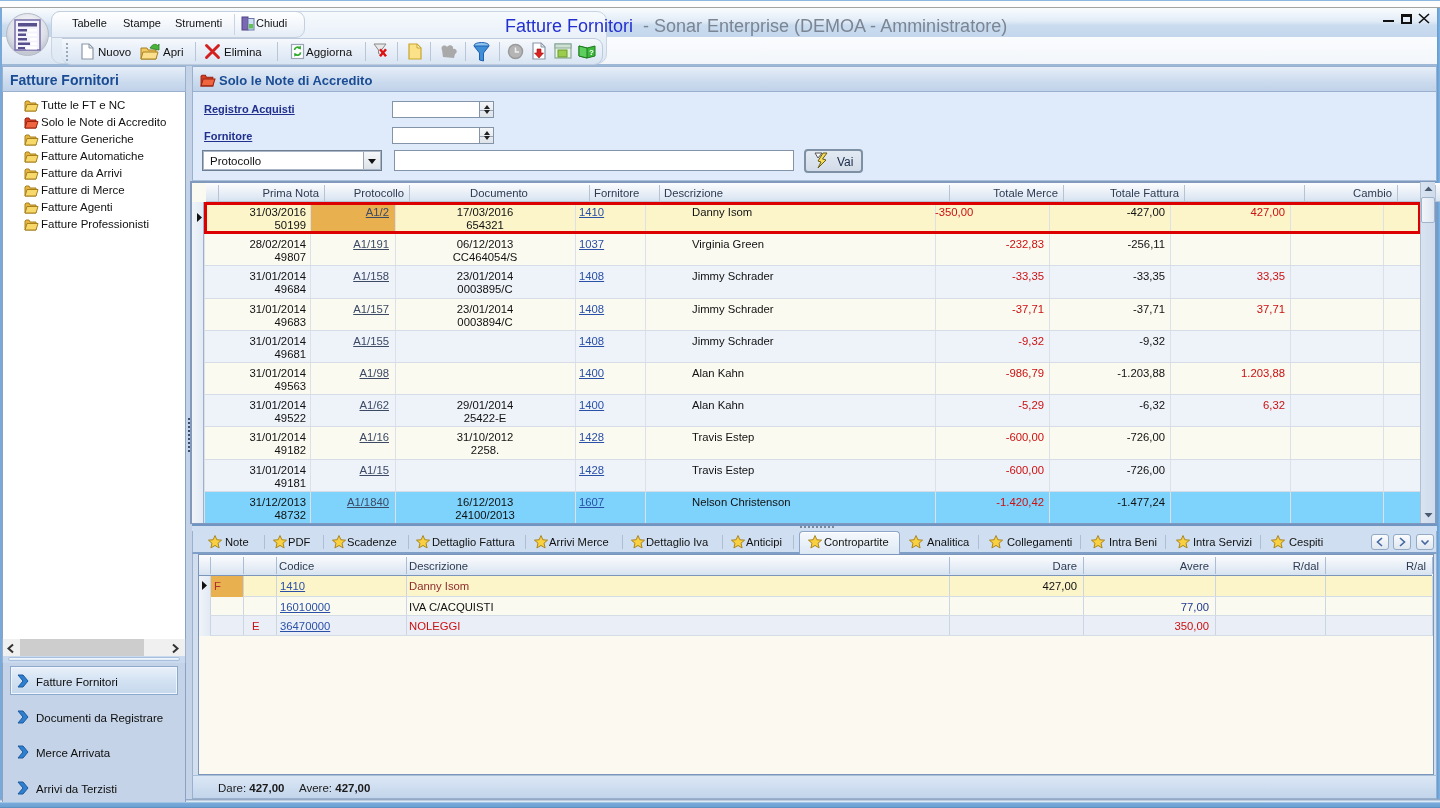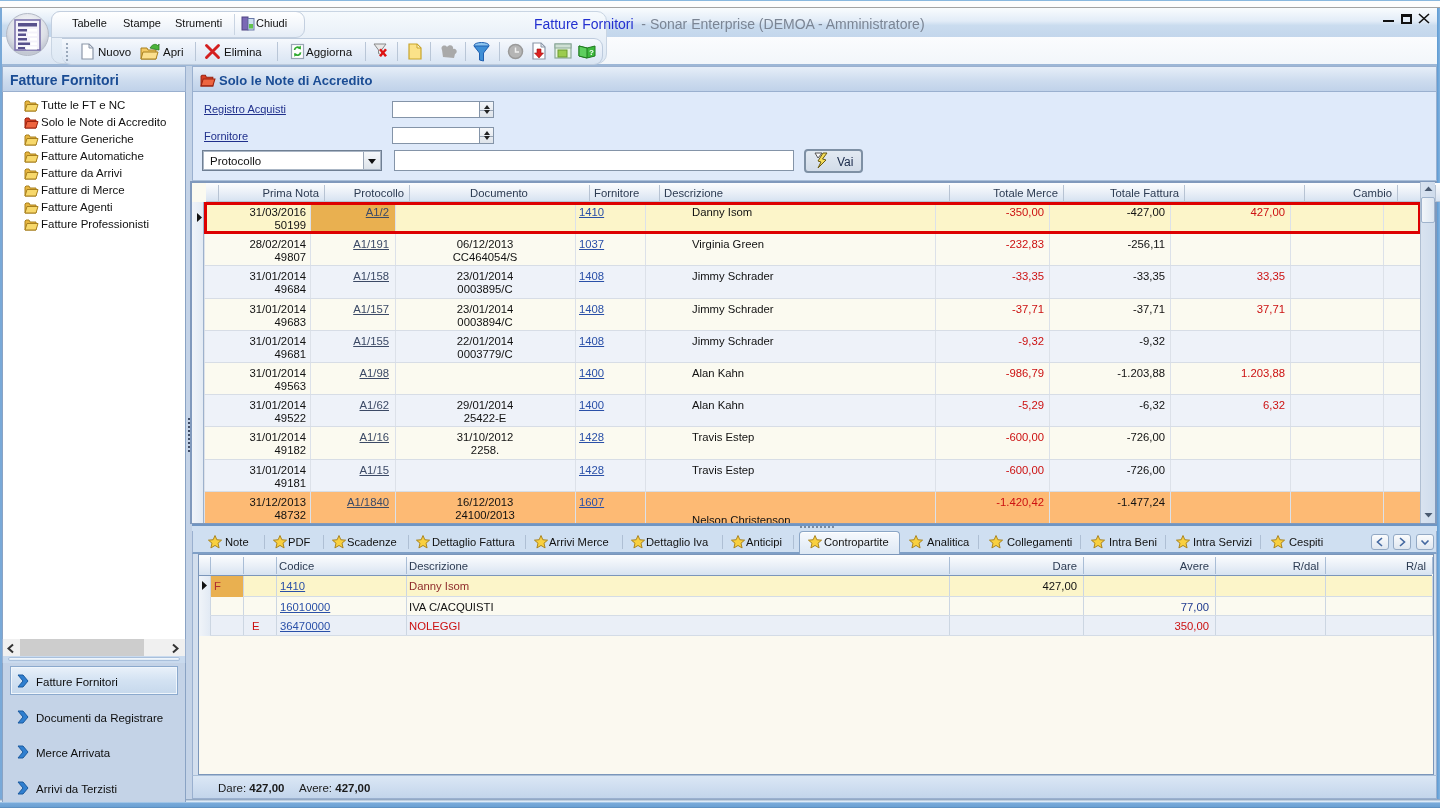--- a/index.html
+++ b/index.html
@@ -15,41 +15,41 @@
 #leftedge{left:0;top:8px;width:2px;height:794px;background:#79a9d8;}
 #rightedge{left:1437px;top:8px;width:3px;height:794px;background:linear-gradient(90deg,#5d9ad2,#82b3e0);}
 #bottomedge{left:0;top:799px;width:1440px;height:9px;background:linear-gradient(#93a9c4,#93a9c4 11%,#eaf2fa 22%,#cfe3f5 33%,#79aada 44%,#6ba0d3 89%,#517fae);}
 #menububble{left:51px;top:11px;width:254px;height:27px;background:linear-gradient(#ffffff,#f2f6fb 55%,#e4ecf6);border:1px solid #c3cfdf;border-radius:9px 9px 9px 0;}
 .menuitem{top:17px;height:18px;font-size:11px;color:#111;}
 #chiudisep{left:234px;top:14px;width:1px;height:21px;background:#c9d4e2;}
 #toolbubble{left:62px;top:38px;width:541px;height:27px;background:linear-gradient(#f6f9fd,#e7eef8 50%,#d9e5f3);border:1px solid #bdcbdd;border-radius:0 9px 9px 9px;border-left:none;}
 .tbtext{top:46px;font-size:11.5px;color:#111;height:16px;}
 .tbsep{top:42px;width:1px;height:19px;background:#b9c6d7;}
 #appcircle{left:6px;top:13px;width:43px;height:43px;border-radius:50%;background:radial-gradient(circle at 50% 32%,#fbfcfd,#dcdfe6 55%,#c2c7d2 75%,#d4d8e0);border:1px solid #b4bac6;}
-#titletext{left:534px;top:16px;font-size:14px;height:17px;white-space:nowrap;}
+#titletext{left:505px;top:16px;font-size:18px;height:17px;white-space:nowrap;}
 #titletext b{color:#2330d0;font-weight:normal;}
 #titletext span{color:#7b8594;}
 #sidebar{left:2px;top:66px;width:184px;height:736px;background:#c4d3e7;}
 #sideheader{left:2px;top:66px;width:184px;height:26px;background:linear-gradient(#e6eef8,#ccdbee 60%,#c0d2e9);border:1px solid #9ab0cf;}
 #sideheader div{position:absolute;left:7px;top:5px;font-size:14px;font-weight:bold;color:#1a4c94;}
 #treearea{left:2px;top:92px;width:184px;height:547px;background:#ffffff;border-left:1px solid #8aa3c4;border-right:1px solid #8aa3c4;}
 .treeitem{left:24px;height:17px;font-size:11.5px;color:#111;white-space:nowrap;}
 .treeitem svg{position:absolute;left:0;top:1px;}
 .treeitem span{position:absolute;left:17px;top:0.5px;}
 #hscroll{left:2px;top:639px;width:184px;height:17px;background:#f0f0f0;border-left:1px solid #9ab0cf;border-right:1px solid #9ab0cf;}
 #hthumb{left:17px;top:0px;width:124px;height:17px;background:#cdcdcd;}
 #splitter{left:2px;top:656px;width:184px;height:7px;background:#c9daee;border-left:1px solid #9ab0cf;border-right:1px solid #9ab0cf;}
 #splitter div{position:absolute;left:5px;top:1px;width:172px;height:4px;background:linear-gradient(#f5f9fd,#dde9f5);border:1px solid #a9c0dc;border-radius:2px;}
 #navpanel{left:2px;top:663px;width:184px;height:139px;background:#c4d3e7;border-left:1px solid #8aa3c4;border-right:1px solid #8aa3c4;}
 #navsel{left:10px;top:666px;width:168px;height:29px;background:linear-gradient(#e9f1fa,#d3e2f2 50%,#c6d8ec);border:1px solid #8ba9cd;box-shadow:inset 0 0 0 1px #f0f6fc;}
 .navitem{font-size:11.5px;color:#0d0d0d;height:17px;white-space:nowrap;}
 #mainheader{left:192px;top:66px;width:1245px;height:26px;background:linear-gradient(#e6eef8,#ccdbee 60%,#c0d2e9);border:1px solid #9ab0cf;}
 #mainheader span{position:absolute;left:26px;top:6px;font-size:13px;font-weight:bold;color:#1a4c94;}
 #formarea{left:192px;top:92px;width:1245px;height:89px;background:#dfeafa;border-left:1px solid #9ab0cf;border-right:1px solid #9ab0cf;border-bottom:1px solid #a9bed8;}
-.flink{font-size:11px;color:#20308c;text-decoration:underline;font-weight:normal;height:15px;text-align:right;}
+.flink{font-size:11px;color:#20308c;text-decoration:underline;font-weight:bold;height:15px;text-align:right;}
 .spinbox{width:88px;height:17px;background:#fff;border:1px solid #8494a8;}
 .spinbtns{width:14px;height:17px;background:linear-gradient(#f4f6f9,#dfe4ea);border:1px solid #8494a8;border-left:none;}
 .spinbtns:before{content:"";position:absolute;left:3.5px;top:3px;border-left:3.5px solid transparent;border-right:3.5px solid transparent;border-bottom:4px solid #222;}
 .spinbtns:after{content:"";position:absolute;left:3.5px;bottom:3px;border-left:3.5px solid transparent;border-right:3.5px solid transparent;border-top:4px solid #222;}
 .spinmid{position:absolute;left:0;top:8px;width:13px;height:1px;background:#98a4b4;}
 #combo{left:202px;top:150px;width:180px;height:21px;background:#fff;border:1px solid #6f7f93;box-shadow:inset 0 0 0 1px #aab6c5;}
 #combo span{position:absolute;left:7px;top:4px;font-size:11.5px;color:#111;}
 #combobtn{position:absolute;right:1px;top:1px;width:17px;height:17px;background:linear-gradient(#f6f8fa,#dde3ea);border-left:1px solid #98a4b4;}
 #combobtn:before{content:"";position:absolute;left:4px;top:7px;border-left:4.5px solid transparent;border-right:4.5px solid transparent;border-top:5px solid #111;}
 #bigedit{left:394px;top:150px;width:400px;height:21px;background:#fff;border:1px solid #8494a8;}
@@ -371,23 +371,24 @@
       <div class="gcv" style="left:1191px;"></div>
       <div class="gcv" style="left:1229px;"></div>
       <div style="position:absolute;left:0;bottom:0;width:100%;height:1px;background:#d7dde6;"></div>
       <div style="position:absolute;left:0;top:0;width:12px;height:100%;background:linear-gradient(90deg,#f0f4f9,#e2eaf4);border-right:1px solid #9db1cc;"></div>
       <div class="gcell" style="left:119px;top:0;width:84px;height:32px;background:#e9b050;"></div>
       <svg style="position:absolute;left:4px;top:11px" width="7" height="9" viewBox="0 0 7 9">
         <path d="M1 0 L6 4.5 L1 9 Z" fill="#111"></path>
       </svg>
       <div class="gcell" style="left:12px;top:4px;width:102px;text-align:right;">31/03/2016<br>50199</div>
       <div class="gcell" style="left:118px;top:4px;width:79px;text-align:right;"><span class="plnk">A1/2</span></div>
+      <div class="gcell" style="left:203px;top:4px;width:180px;text-align:center;">17/03/2016<br>654321</div>
       <div class="gcell" style="left:387px;top:4px;"><span class="lnk">1410</span></div>
       <div class="gcell" style="left:500px;top:4px;">Danny Isom</div>
-      <div class="gcell red" style="left:743px;top:4px;width:109px;text-align:right;">-350,00</div>
+      <div class="gcell red" style="left:743px;top:4px;width:109px;">-350,00</div>
       <div class="gcell" style="left:857px;top:4px;width:116px;text-align:right;">-427,00</div>
       <div class="gcell red" style="left:978px;top:4px;width:115px;text-align:right;">427,00</div>
       <div style="position:absolute;left:12px;top:0;width:1217px;height:32px;border:3px solid #dd0000;"></div>
     </div>
     <div class="grow" style="top:53px;height:32px;background:#fbfaf0;">
       <div class="gcv" style="left:12px;"></div>
       <div class="gcv" style="left:118px;"></div>
       <div class="gcv" style="left:203px;"></div>
       <div class="gcv" style="left:383px;"></div>
       <div class="gcv" style="left:453px;"></div>
@@ -462,21 +463,20 @@
       <div class="gcv" style="left:743px;"></div>
       <div class="gcv" style="left:857px;"></div>
       <div class="gcv" style="left:978px;"></div>
       <div class="gcv" style="left:1098px;"></div>
       <div class="gcv" style="left:1191px;"></div>
       <div class="gcv" style="left:1229px;"></div>
       <div style="position:absolute;left:0;bottom:0;width:100%;height:1px;background:#d7dde6;"></div>
       <div style="position:absolute;left:0;top:0;width:12px;height:100%;background:linear-gradient(90deg,#f0f4f9,#e2eaf4);border-right:1px solid #9db1cc;"></div>
       <div class="gcell" style="left:12px;top:4px;width:102px;text-align:right;">31/01/2014<br>49681</div>
       <div class="gcell" style="left:118px;top:4px;width:79px;text-align:right;"><span class="plnk">A1/155</span></div>
-      <div class="gcell" style="left:203px;top:4px;width:180px;text-align:center;">22/01/2014<br>0003779/C</div>
       <div class="gcell" style="left:387px;top:4px;"><span class="lnk">1408</span></div>
       <div class="gcell" style="left:500px;top:4px;">Jimmy Schrader</div>
       <div class="gcell red" style="left:743px;top:4px;width:109px;text-align:right;">-9,32</div>
       <div class="gcell" style="left:857px;top:4px;width:116px;text-align:right;">-9,32</div>
     </div>
     <div class="grow" style="top:182px;height:32px;background:#fbfaf0;">
       <div class="gcv" style="left:12px;"></div>
       <div class="gcv" style="left:118px;"></div>
       <div class="gcv" style="left:203px;"></div>
       <div class="gcv" style="left:383px;"></div>
@@ -556,38 +556,38 @@
       <div class="gcv" style="left:1229px;"></div>
       <div style="position:absolute;left:0;bottom:0;width:100%;height:1px;background:#d7dde6;"></div>
       <div style="position:absolute;left:0;top:0;width:12px;height:100%;background:linear-gradient(90deg,#f0f4f9,#e2eaf4);border-right:1px solid #9db1cc;"></div>
       <div class="gcell" style="left:12px;top:4px;width:102px;text-align:right;">31/01/2014<br>49181</div>
       <div class="gcell" style="left:118px;top:4px;width:79px;text-align:right;"><span class="plnk">A1/15</span></div>
       <div class="gcell" style="left:387px;top:4px;"><span class="lnk">1428</span></div>
       <div class="gcell" style="left:500px;top:4px;">Travis Estep</div>
       <div class="gcell red" style="left:743px;top:4px;width:109px;text-align:right;">-600,00</div>
       <div class="gcell" style="left:857px;top:4px;width:116px;text-align:right;">-726,00</div>
     </div>
-    <div class="grow" style="top:311px;height:32px;background:#fdba74;">
+    <div class="grow" style="top:311px;height:32px;background:#7dd3fc;">
       <div class="gcv" style="left:12px;"></div>
       <div class="gcv" style="left:118px;"></div>
       <div class="gcv" style="left:203px;"></div>
       <div class="gcv" style="left:383px;"></div>
       <div class="gcv" style="left:453px;"></div>
       <div class="gcv" style="left:743px;"></div>
       <div class="gcv" style="left:857px;"></div>
       <div class="gcv" style="left:978px;"></div>
       <div class="gcv" style="left:1098px;"></div>
       <div class="gcv" style="left:1191px;"></div>
       <div class="gcv" style="left:1229px;"></div>
       <div style="position:absolute;left:0;top:0;width:12px;height:100%;background:linear-gradient(90deg,#f0f4f9,#e2eaf4);border-right:1px solid #9db1cc;"></div>
       <div class="gcell" style="left:12px;top:4px;width:102px;text-align:right;">31/12/2013<br>48732</div>
       <div class="gcell" style="left:118px;top:4px;width:79px;text-align:right;"><span class="plnk">A1/1840</span></div>
       <div class="gcell" style="left:203px;top:4px;width:180px;text-align:center;">16/12/2013<br>24100/2013</div>
       <div class="gcell" style="left:387px;top:4px;"><span class="lnk">1607</span></div>
-      <div class="gcell" style="left:500px;top:4px;margin-top:18px;">Nelson Christenson</div>
+      <div class="gcell" style="left:500px;top:4px;">Nelson Christenson</div>
       <div class="gcell red" style="left:743px;top:4px;width:109px;text-align:right;">-1.420,42</div>
       <div class="gcell" style="left:857px;top:4px;width:116px;text-align:right;">-1.477,24</div>
     </div>
   </div>
 <div class="abs" style="position:absolute;left:192px;top:182px;width:1243px;height:341px;">
     <div id="vscroll" class="abs">
       <svg class="varrow" style="top:1px" width="13" height="13">
         <path d="M2.5 8 L6.5 3.5 L10.5 8 Z" fill="#4a5a70"></path>
       </svg>
       <div id="vthumb" class="abs" style="left:0px;top:15px;width:14px;height:26px;background:linear-gradient(90deg,#f2f6fa,#dde6f1);border:1px solid #9fb3cc;border-radius:2px;"></div>

